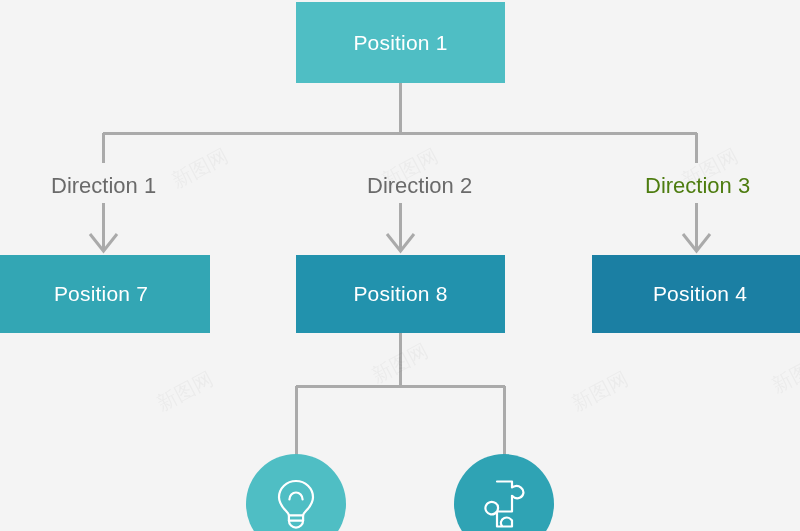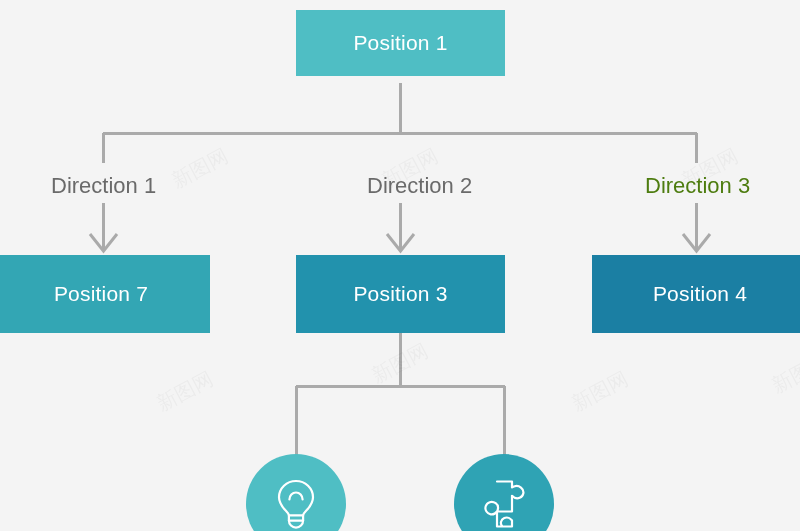--- a/index.html
+++ b/index.html
@@ -49,21 +49,21 @@
     color: #ffffff;
     font-size: 21px;
     font-weight: 400;
     letter-spacing: 0.2px;
     font-family: "Liberation Sans", sans-serif;
     white-space: nowrap;
   }
 
   
   #node-position-1 {
-    left: 296px;  top: 10px;   width: 209px; height: 66px;
+    left: 296px;  top: 2px;   width: 209px; height: 81px;
   }
   #node-position-2 {
     left: -8px;   top: 255px; width: 218px; height: 78px;
   }
   #node-position-3 {
     left: 296px;  top: 255px; width: 209px; height: 78px;
   }
   #node-position-4 {
     left: 592px;  top: 255px; width: 216px; height: 78px;
   }
@@ -156,21 +156,21 @@
 
   <div class="node-box" id="node-position-1" style="background-color: rgb(79, 190, 196);">
     <span class="node-box-label">Position 1</span>
   </div>
 
   <div class="node-box" id="node-position-2" style="background-color: rgb(51, 166, 180);">
     <span class="node-box-label">Position 7</span>
   </div>
 
   <div class="node-box" id="node-position-3" style="background-color: rgb(34, 146, 173);">
-    <span class="node-box-label">Position 3</span>
+    <span class="node-box-label">Position 8</span>
   </div>
 
   <div class="node-box" id="node-position-4" style="background-color: rgb(27, 127, 163);">
     <span class="node-box-label">Position 4</span>
   </div>
 
   <div class="direction-label" id="direction-label-1" style="color: rgb(106, 106, 106);">Direction 1</div>
   <div class="direction-label" id="direction-label-2" style="color: rgb(106, 106, 106); margin-left: 17px;">Direction 2</div>
   <div class="direction-label" id="direction-label-3" style="color: #4d7c0f;">Direction 3</div>
 

